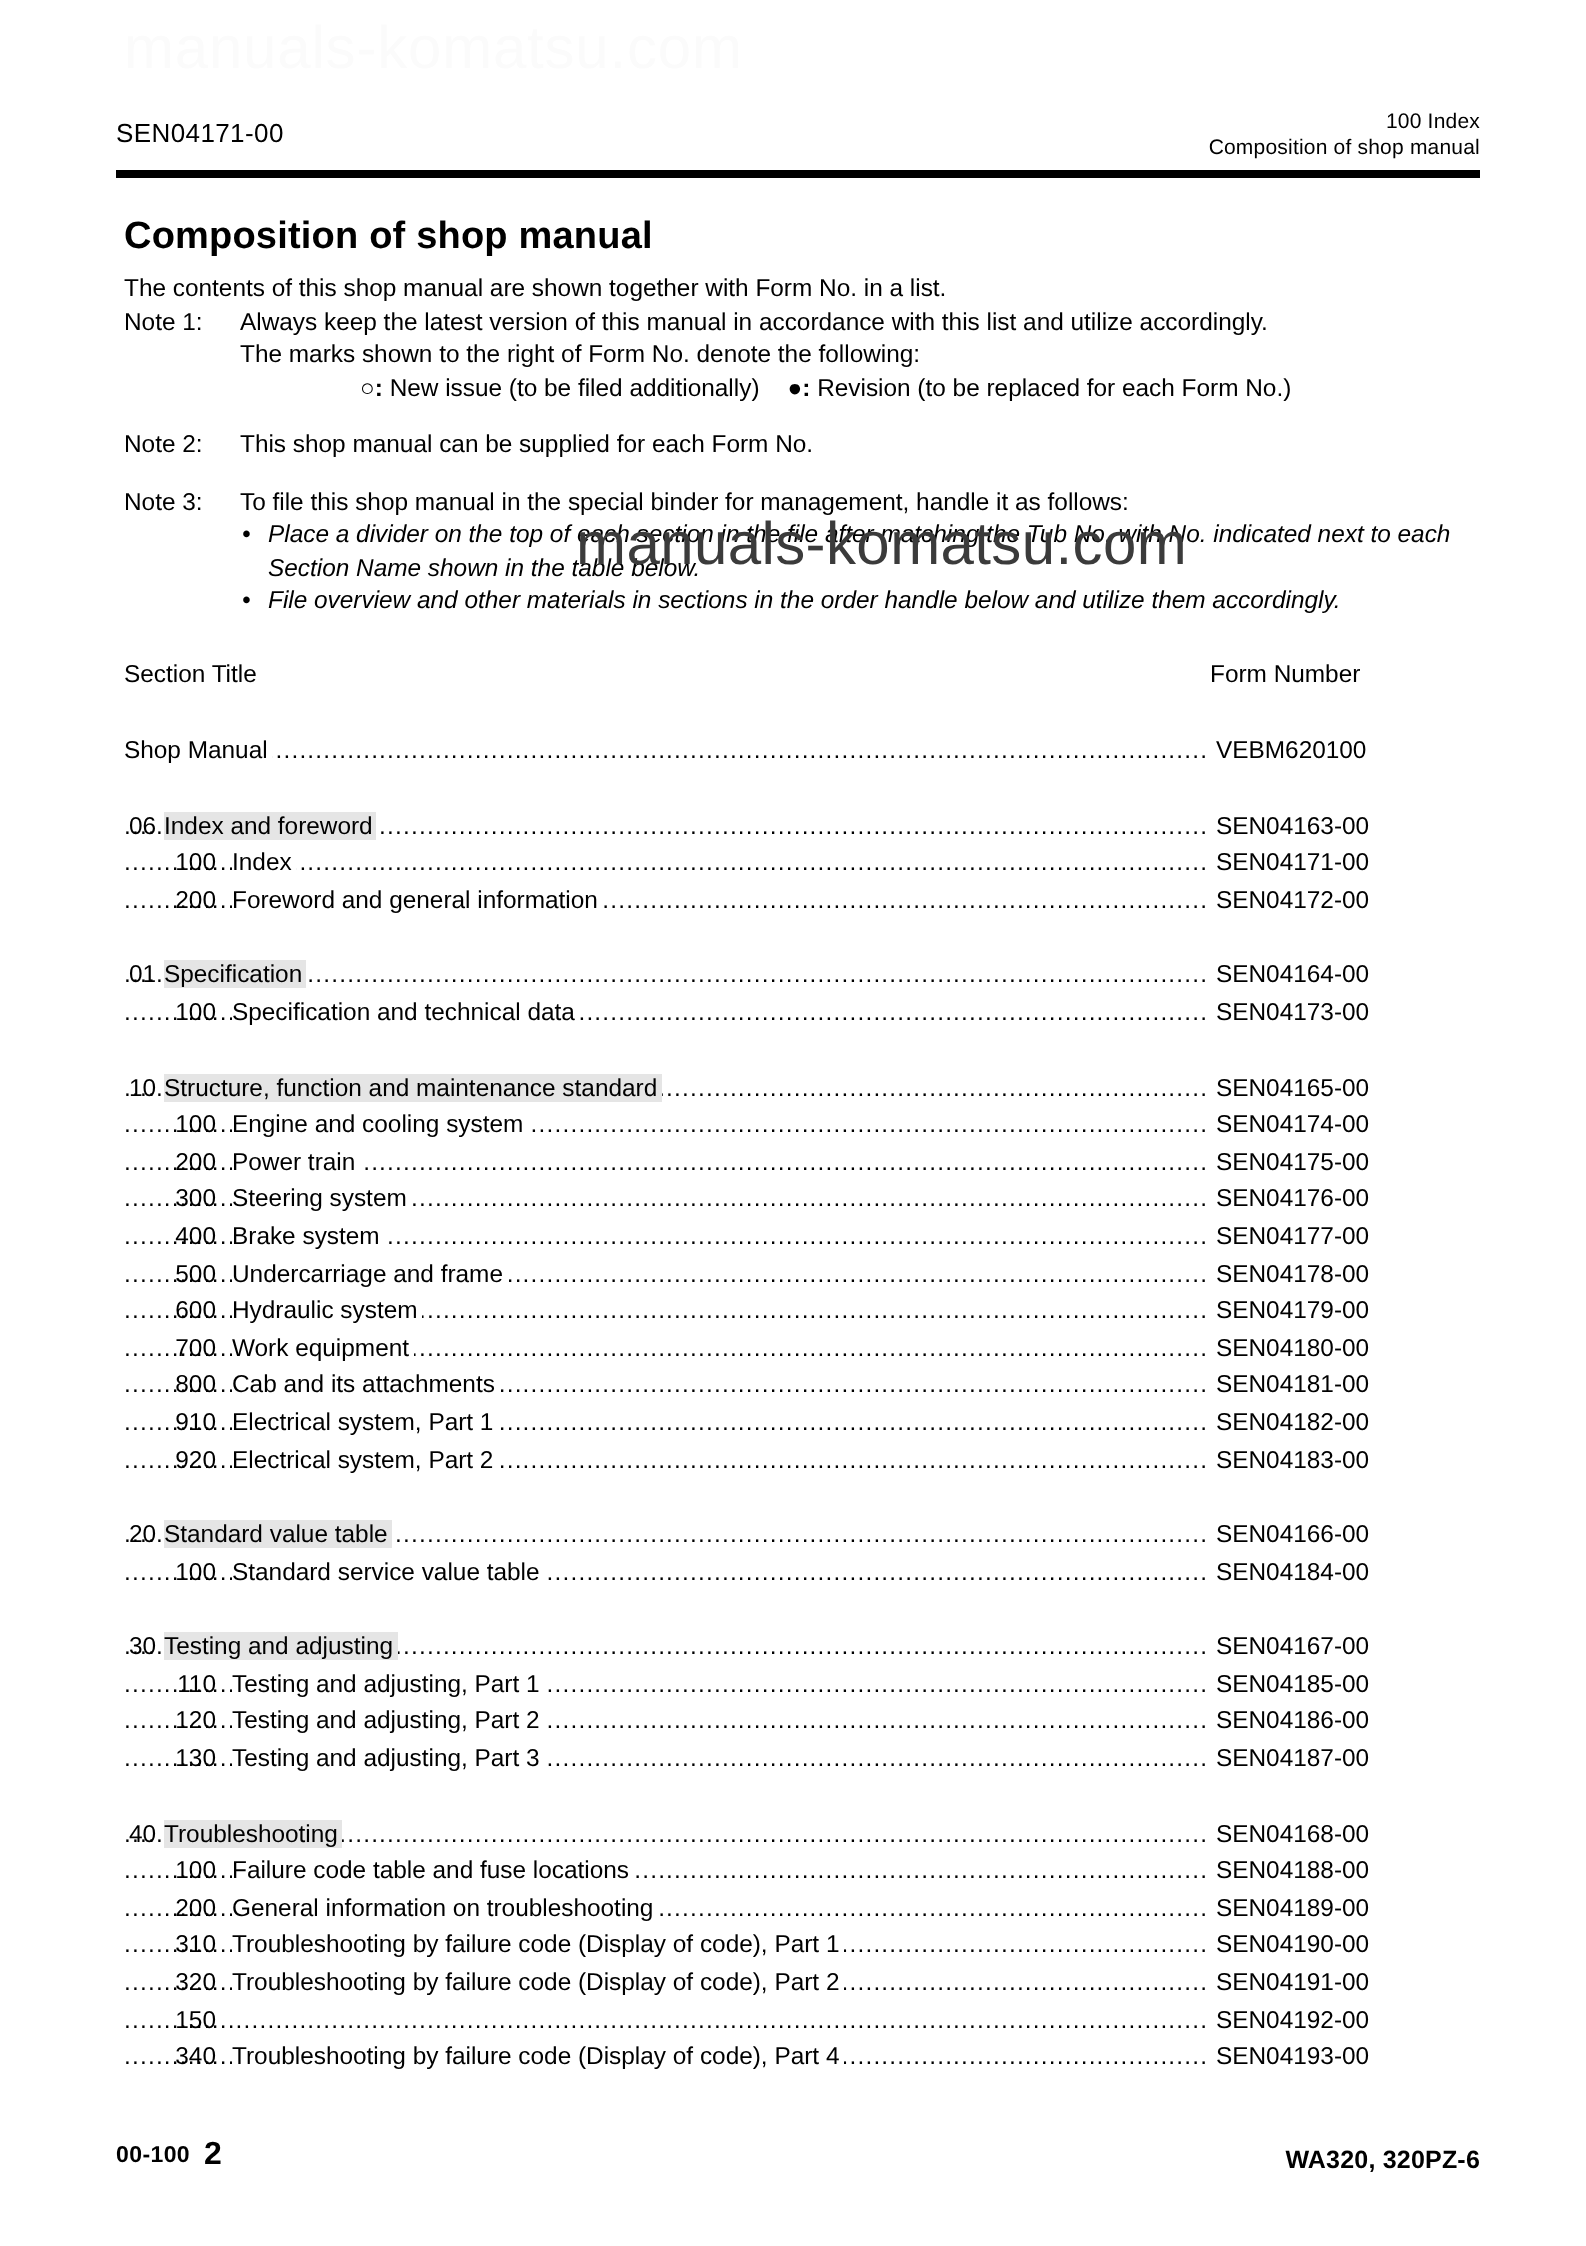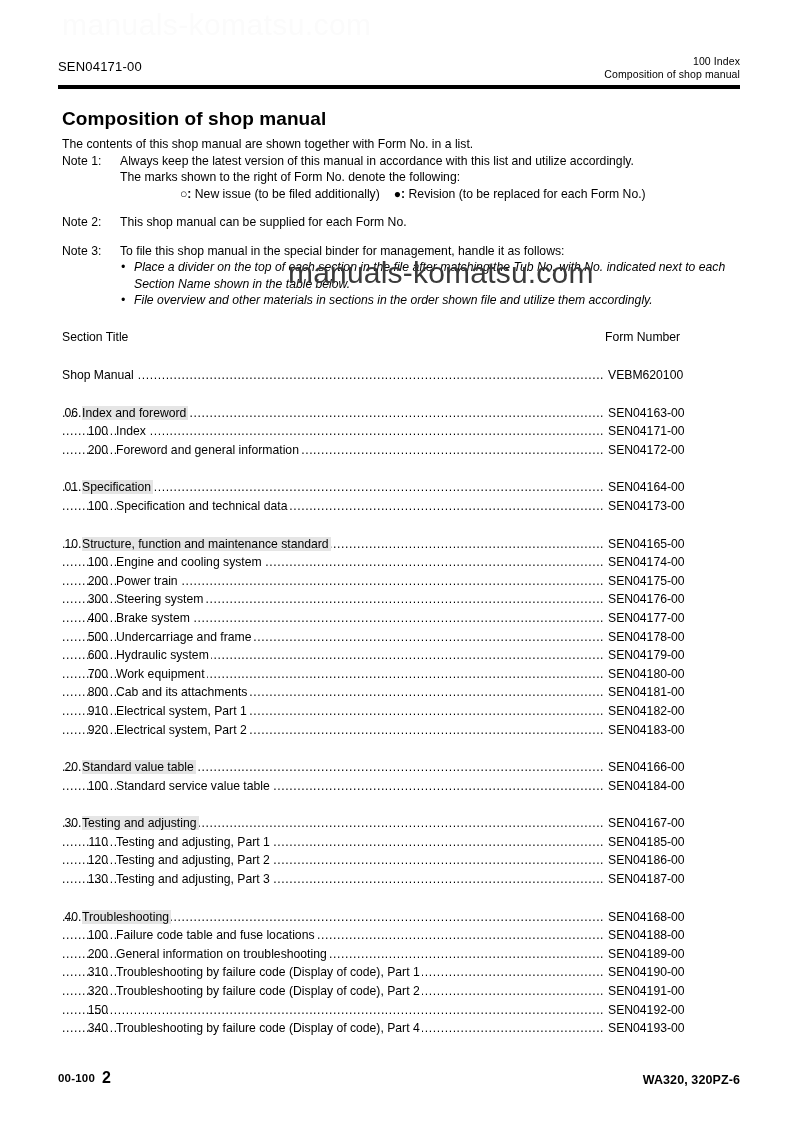--- a/index.html
+++ b/index.html
@@ -261,21 +261,21 @@
       <span class="note-lbl">Note 2:</span>
       <span>This shop manual can be supplied for each Form No.</span>
     </p>
 
     <p class="note note3">
       <span class="note-lbl">Note 3:</span>
       <span>To file this shop manual in the special binder for management, handle it as follows:</span>
     </p>
     <div class="bullets">
       <p class="bullet">Place a divider on the top of each section in the file after matching the Tub No. with No. indicated next to each Section Name shown in the table below.</p>
-      <p class="bullet">File overview and other materials in sections in the order shown file and utilize them accordingly.</p>
+      <p class="bullet">File overview and other materials in sections in the order handle below and utilize them accordingly.</p>
     </div>
   </div>
 
   <div class="wm wm-mid">manuals-komatsu.com</div>
 
   <div class="toc">
     <div class="toc-head">
       <span class="col-title">Section Title</span>
       <span class="col-form">Form Number</span>
     </div>

